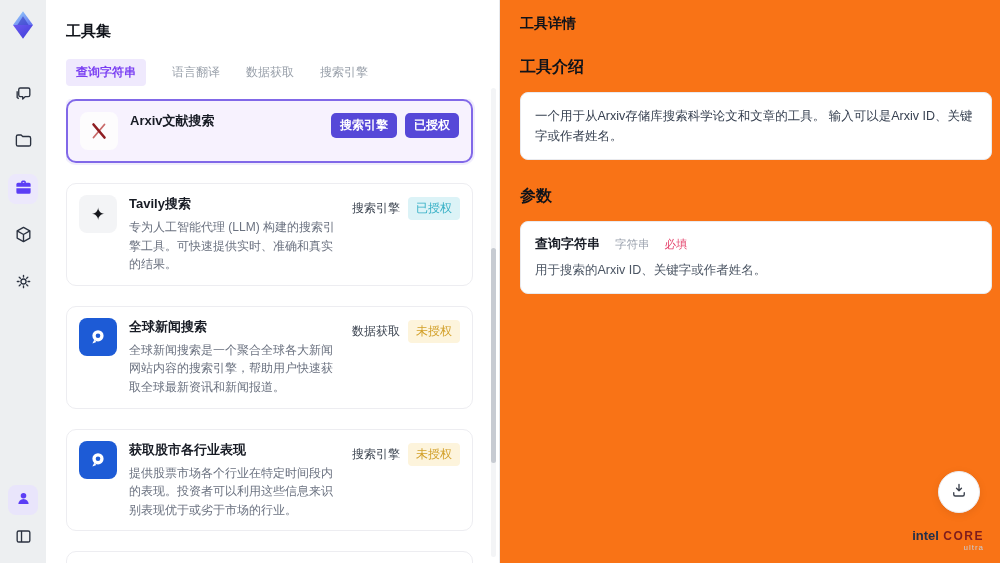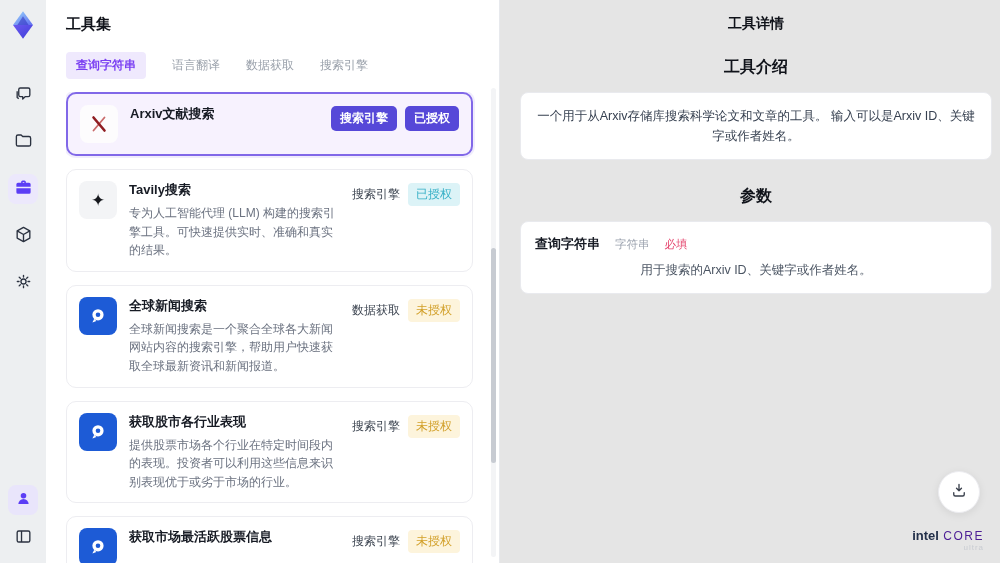--- a/index.html
+++ b/index.html
@@ -12,27 +12,27 @@
   .logo { width:30px; height:30px; margin-bottom:40px; }
   .side-nav { display:flex; flex-direction:column; gap:17px; align-items:center; }
   .side-item { width:30px; height:30px; display:flex; align-items:center; justify-content:center; border-radius:8px; color:#2b3240; cursor:pointer; }
   .side-item svg { width:19px; height:19px; }
   .side-item.active { background:#ece8fc; color:#5b3df5; }
   .side-spacer { flex:1; }
   .side-bottom { display:flex; flex-direction:column; gap:8px; align-items:center; }
   .side-item.user { color:#5b3df5; background:#e9e5fb; }
 
   
-  .tools-panel { width:454px; padding:15px 18px 0 20px; border-right:1px solid #e7e9ed; position:relative; display:flex; flex-direction:column; }
+  .tools-panel { width:454px; padding:22px 18px 0 20px; border-right:1px solid #e7e9ed; position:relative; display:flex; flex-direction:column; }
   .panel-title { font-size:15px; font-weight:bold; color:#10131a; margin-bottom:18px; }
   .tabs { display:flex; align-items:center; gap:26px; margin-bottom:13px; }
   .tab { font-size:12px; color:#9aa1ab; cursor:pointer; padding:5px 0; }
   .tab.active { color:#7a3ff2; background:#efe9fd; padding:5px 10px; border-radius:4px; font-weight:600; }
 
-  .tool-list { display:flex; flex-direction:column; gap:13px; overflow:hidden; padding-right:8px; padding-bottom:2px; }
+  .tool-list { display:flex; flex-direction:column; gap:20px; overflow:hidden; padding-right:8px; padding-bottom:2px; }
   .tool-card { display:flex; align-items:flex-start; background:#fff; border:1px solid #ededf1; border-radius:10px; padding:11px 12px; cursor:pointer; }
   .tool-card.selected { border:2px solid #8168e8; background:#f7f2fe; box-shadow:0 0 0 2px rgba(129,104,232,.12); }
   .tool-icon { width:38px; height:38px; border-radius:8px; flex-shrink:0; margin-right:12px; display:flex; align-items:center; justify-content:center; background:#f3f4f6; }
   .tool-icon.arxiv { background:#fdfcfd; }
   .tool-icon.blue { background:#1d5bd6; }
   .tool-icon svg { width:20px; height:20px; }
   .tool-icon .star { font-size:17px; color:#15171c; line-height:1; }
   .tool-text { flex:1; min-width:0; padding-right:10px; }
   .tool-name { font-size:13px; font-weight:bold; color:#171b24; margin-bottom:5px; }
   .tool-desc { font-size:12px; color:#6b7280; line-height:1.55; }
@@ -40,37 +40,37 @@
   .b-solid { background:#5648d8; color:#fff; font-size:12px; padding:4px 9px; border-radius:5px; font-weight:600; }
   .cat-label { font-size:12px; color:#3f4753; padding:4px 0; }
   .pill { font-size:12px; padding:3px 8px; border-radius:4px; }
   .pill.ok { background:#dcf3f7; color:#37b0c6; }
   .pill.warn { background:#fdf4dc; color:#d2a02a; }
 
   .scrollbar { position:absolute; top:88px; right:3px; bottom:6px; width:5px; border-radius:3px; background:#f3f4f6; }
   .scroll-thumb { position:absolute; top:160px; width:5px; height:215px; border-radius:3px; background:#c7cbd2; }
 
   
-  .details-panel { flex:1; padding:15px 8px 0 20px; background:#e5e5e5;text-align:center; }
+  .details-panel { flex:1; padding:15px 8px 0 20px; background:#f97316; }
   .details-title { font-size:14px; font-weight:bold; color:#10131a; margin-bottom:24px; }
   .section-heading { font-size:16px; font-weight:bold; color:#10131a; margin-bottom:14px; }
   .intro-box { border:1px solid #e9eaee; border-radius:8px; background:#fff; padding:13px 14px; font-size:12.5px; color:#374151; line-height:1.6; margin-bottom:26px; }
   .param-box { border:1px solid #e9eaee; border-radius:8px; background:#fff; padding:13px 14px; }
   .param-head { display:flex; align-items:baseline; gap:15px; margin-bottom:8px; }
   .param-name { font-size:13px; font-weight:bold; color:#171b24; }
   .param-type { font-size:11.5px; color:#9ca3af; }
   .param-required { font-size:11.5px; color:#e5466e; }
   .param-desc { font-size:12.5px; color:#4b5563; line-height:1.5; }
 
   
   .fab-download { position:absolute; right:20px; bottom:50px; width:42px; height:42px; border-radius:50%; background:#fff; border:1px solid #ececf0; box-shadow:0 2px 8px rgba(0,0,0,.08); display:flex; align-items:center; justify-content:center; cursor:pointer; }
   .fab-download svg { width:18px; height:18px; }
   .intel-brand { position:absolute; right:16px; bottom:10px; text-align:right; line-height:1.1; }
   .intel-word { font-size:13px; font-weight:bold; color:#23304a; letter-spacing:0;margin-left:36px; }
-  .core-word { font-size:12px; font-weight:400; color:#4c1d95; letter-spacing:1.5px; }
+  .core-word { font-size:12px; font-weight:700; color:#7f1d1d; letter-spacing:1.5px; }
   .ultra-word { font-size:8px; color:#c9ccd2; letter-spacing:1px; display:block; margin-top:1px; }
 </style>
 </head>
 <body>
 
 <div class="app">
 
   <aside class="sidebar">
     <div class="logo">
       <svg viewBox="0 0 24 24">

